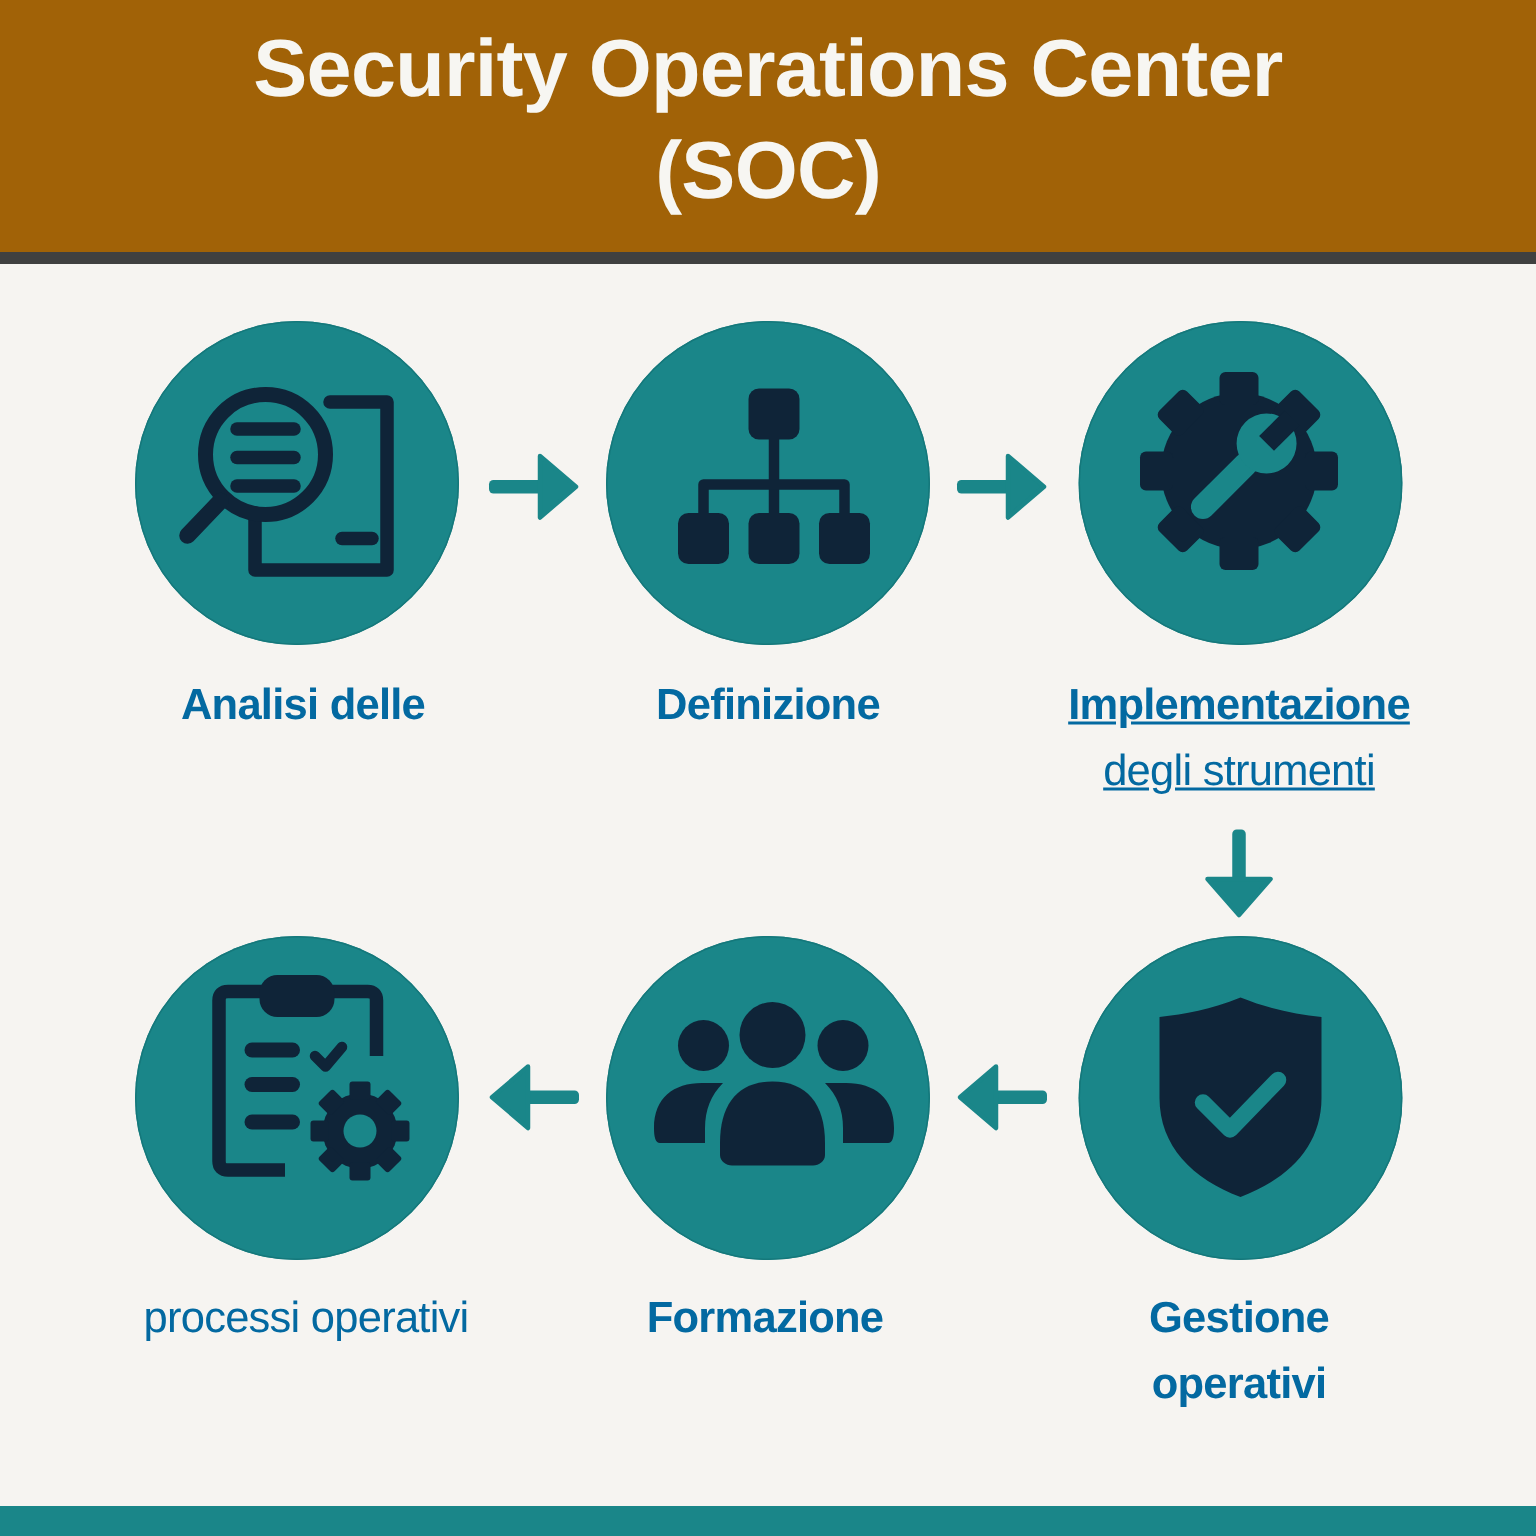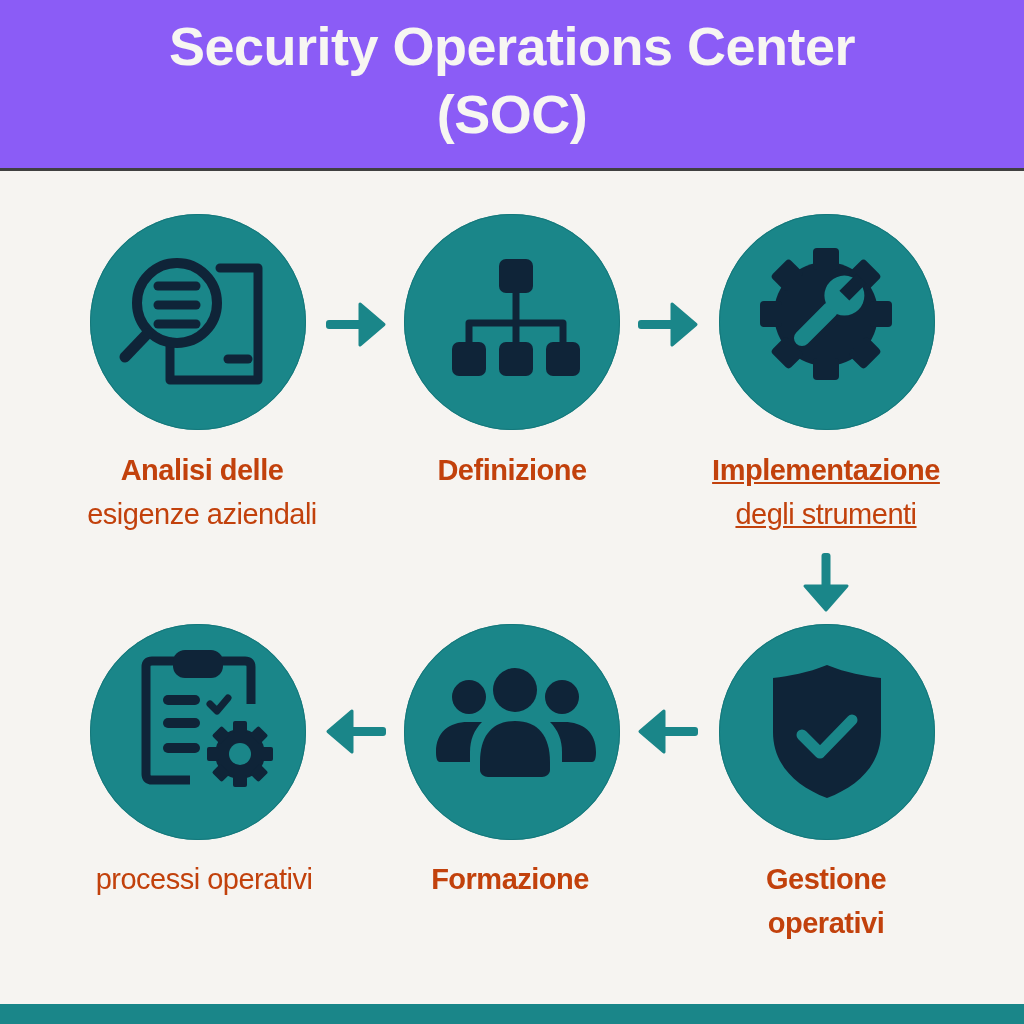--- a/index.html
+++ b/index.html
@@ -4,43 +4,43 @@
 <style>
   html, body { margin: 0; padding: 0; }
   body {
     width: 1024px; height: 1024px; overflow: hidden;
     background: #f6f4f1;
     font-family: "Liberation Sans", sans-serif;
     position: relative;
   }
   .header {
     position: absolute; left: 0; top: 0; width: 1024px; height: 168px;
-    background: #8b5cf6;
-    border-bottom: 3px solid #404040;
+    background: #a16207;
+    border-bottom: 8px solid #404040;
   }
   .title {
     position: absolute; left: 0; width: 1024px; text-align: center;
     color: #f7f6f2; font-weight: bold; font-size: 54px; letter-spacing: -0.5px;
     line-height: 60px;
   }
   .title.l1 { top: 16px; }
   .title.l2 { top: 84px; }
   .footer {
     position: absolute; left: 0; top: 1004px; width: 1024px; height: 20px;
     background: #1a8689;
   }
   .step-circle {
     position: absolute; width: 216px; height: 216px; border-radius: 50%;
     background: #1a8689;
     box-shadow: 0 0 0 1px #15787b inset;
   }
   .step-circle svg { position: absolute; left: 0; top: 0; width: 216px; height: 216px; }
   .label {
     position: absolute; width: 320px; text-align: center;
-    color: #c2410c; font-size: 29px; line-height: 44px; letter-spacing: -0.5px;
+    color: #0369a1; font-size: 29px; line-height: 44px; letter-spacing: -0.5px;
   }
   .label .line1 { font-weight: bold; display: block; }
   .label .line2 { display: block; font-weight: normal; }
   .arrow { position: absolute; }
 </style>
 </head>
 <body>
 
 <div class="header">
   <div class="title l1">Security Operations Center</div>
@@ -53,21 +53,20 @@
     <line x1="138" y1="145" x2="158" y2="145" stroke="#0f2438" stroke-width="9" stroke-linecap="round"></line>
     <circle cx="87" cy="89" r="40" fill="none" stroke="#0f2438" stroke-width="10"></circle>
     <line x1="57" y1="120" x2="35" y2="143" stroke="#0f2438" stroke-width="11" stroke-linecap="round"></line>
     <line x1="68" y1="72" x2="106" y2="72" stroke="#0f2438" stroke-width="9" stroke-linecap="round"></line>
     <line x1="68" y1="91" x2="106" y2="91" stroke="#0f2438" stroke-width="9" stroke-linecap="round"></line>
     <line x1="68" y1="110" x2="106" y2="110" stroke="#0f2438" stroke-width="9" stroke-linecap="round"></line>
   </svg>
 </div>
 <div class="label" style="left:42px; top:448px;">
   <span class="line1">Analisi delle</span>
-  <span class="line2">esigenze aziendali</span>
 </div>
 
 <svg class="arrow" style="left:324px; top:300px;" width="64" height="50" viewBox="0 0 64 50">
   <rect x="2" y="20" width="40" height="9" rx="3" fill="#1a8689"></rect>
   <path d="M36 4 L60 24.5 L36 45 Z" fill="#1a8689" stroke="#1a8689" stroke-width="3" stroke-linejoin="round"></path>
 </svg>
 
 <div class="step-circle" style="left:404px; top:214px;">
   <svg viewBox="0 0 216 216">
     <rect x="95" y="45" width="34" height="34" rx="7" fill="#0f2438"></rect>

